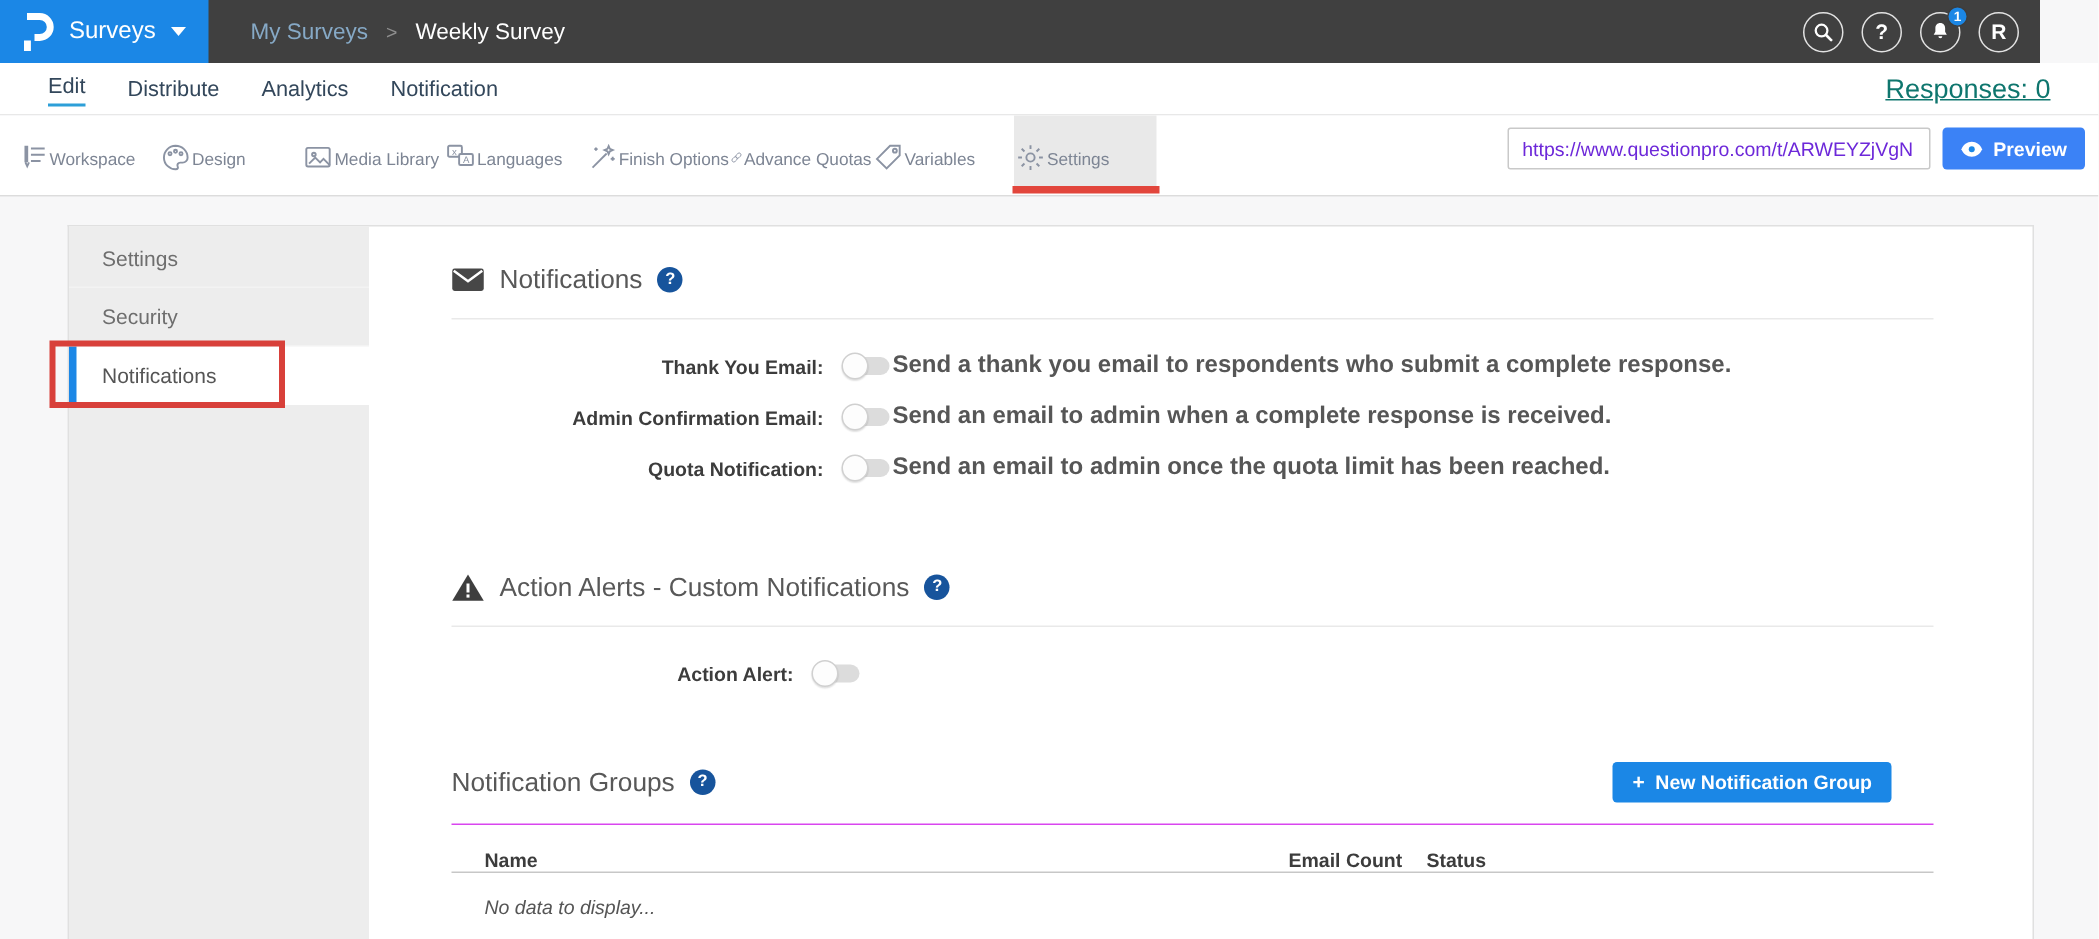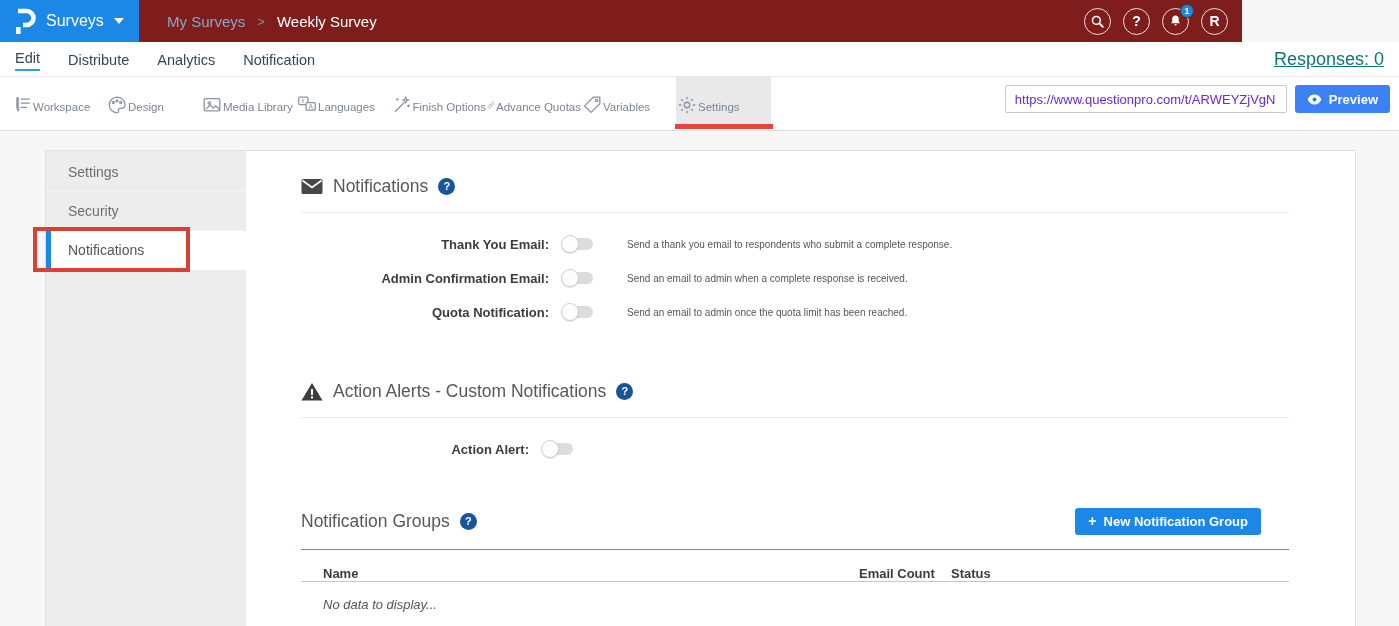--- a/index.html
+++ b/index.html
@@ -3,42 +3,42 @@
 <meta charset="utf-8">
 <style>
   * { margin:0; padding:0; box-sizing:border-box; }
   html,body { width:1399px; height:626px; }
   body {
     position:relative; overflow:hidden;
     font-family:"Liberation Sans", sans-serif;
     background:#f7f7f8; color:#3c3c3c;
   }
   
-  .topbar { position:absolute; left:0; top:0; width:1242px; height:42px;
-    background:#7f1d1d; display:flex; align-items:center;text-align:right; }
+  .topbar { position:absolute; left:0; top:0; width:1360px; height:42px;
+    background:#404040; display:flex; align-items:center;text-align:right; }
   .brand { width:139px; height:42px; background:#1b87e6; display:flex;
     align-items:center; padding-left:14px; cursor:pointer; flex-shrink:0; }
   .brand .logo { width:22px; height:26px; margin-right:10px; }
   .brand .label { color:#fff; font-size:16px; }
   .caret { width:0; height:0; border-left:5px solid transparent; border-right:5px solid transparent;
     border-top:6px solid #fff; margin-left:10px; }
   .crumbs { display:flex; align-items:center; margin-left:28px; font-size:15px; }
   .crumb-parent { color:#86a9c6; cursor:pointer; }
   .crumb-sep { color:#8f8f8f; margin:0 12px; font-size:13px; }
   .crumb-current { color:#fff; }
   .topbar-actions { margin-left:auto; display:flex; align-items:center; gap:12px; padding-right:14px; }
   .circle-btn { width:27px; height:27px; border-radius:50%; border:1px solid rgba(255,255,255,.85);
     display:flex; align-items:center; justify-content:center; color:#fff; position:relative; cursor:pointer;
     font-size:14px; font-weight:bold; }
   .badge { position:absolute; top:-5px; right:-6px; min-width:14px; height:14px; border-radius:50%;
     background:#1b87e6; color:#fff; font-size:9px; font-weight:bold; display:flex;
     align-items:center; justify-content:center; border:1px solid #3d3d3d; }
   
   .tabbar { position:absolute; left:0; top:42px; width:1399px; height:35px; background:#fff;
-    border-bottom:1px solid #e8e8e8; display:flex; align-items:center; padding:0 15px; }
+    border-bottom:1px solid #e8e8e8; display:flex; align-items:center; padding:0 32px; }
   .tab { font-size:14.5px; color:#33475b; margin-right:28px; cursor:pointer; padding-top:2px; }
   .tab.active { border-bottom:2px solid #2d9fd8; padding-bottom:3px; }
   .responses { margin-left:auto; color:#0f766e; font-size:18px;text-decoration:underline; }
   
   .toolbar { position:absolute; left:0; top:77px; width:1399px; height:54px; background:#fff;
     border-bottom:1px solid #dcdcdc; display:flex; align-items:flex-start; padding-left:11px; }
   .tb-item { width:95px; height:49px; display:flex; flex-direction:row; align-items:center;
     justify-content:flex-start; padding-top:7px; cursor:pointer; color:#8b93a3; }
   .tb-item.active { background:#e9e9e9; }
   .tb-item svg { width:22px; height:22px; stroke:currentColor; fill:none; stroke-width:1.4; }
@@ -63,21 +63,21 @@
   .help { width:17px; height:17px; border-radius:50%; background:#17549c; color:#fff; font-size:11px;
     font-weight:bold; display:flex; align-items:center; justify-content:center; cursor:pointer; flex-shrink:0; }
   hr.rule { border:none; border-top:1px solid #e9e9e9; margin:13px 0 19px; }
   .t-row { display:flex; align-items:center; height:24px; margin-bottom:10px; }
   .t-label { width:248px; text-align:right; font-weight:bold; font-size:13px; color:#3c3c3c; }
   .t-label.narrow { width:228px; }
   .toggle { margin-left:13px; width:31px; height:12px; background:#dcdcdc; border-radius:6px;
     position:relative; cursor:pointer; flex-shrink:0; }
   .toggle .knob { position:absolute; left:-1px; top:-3px; width:18px; height:18px; border-radius:50%;
     background:#fdfdfd; border:1px solid #d0d0d0; box-shadow:0 1px 1px rgba(0,0,0,.12); }
-  .t-desc { margin-left:34px; font-size:10px; color:#565656; }
+  .t-desc { margin-left:2px; font-size:16px; color:#565656;font-weight:bold; }
   .gap1 { height:44px; }
   .groups-row { display:flex; align-items:center; margin-top:46px; height:28px; }
   .new-group-btn { margin-left:auto; margin-right:28px; height:27px; background:#1b87e6; border:none;
     border-radius:3px; color:#fff; font-size:13px; font-weight:bold; padding:0 13px; display:flex;
     align-items:center; gap:7px; cursor:pointer; font-family:"Liberation Sans",sans-serif; }
   .plus { font-size:14px; font-weight:bold; }
   .tbl-head { display:flex; align-items:flex-end; margin-top:14px; height:33px;
     border-top:1px solid #d946ef; border-bottom:1px solid #c7c7c7;
     font-weight:bold; font-size:13px; color:#3c3c3c; }
   .col-name { width:558px; padding-left:22px; }

